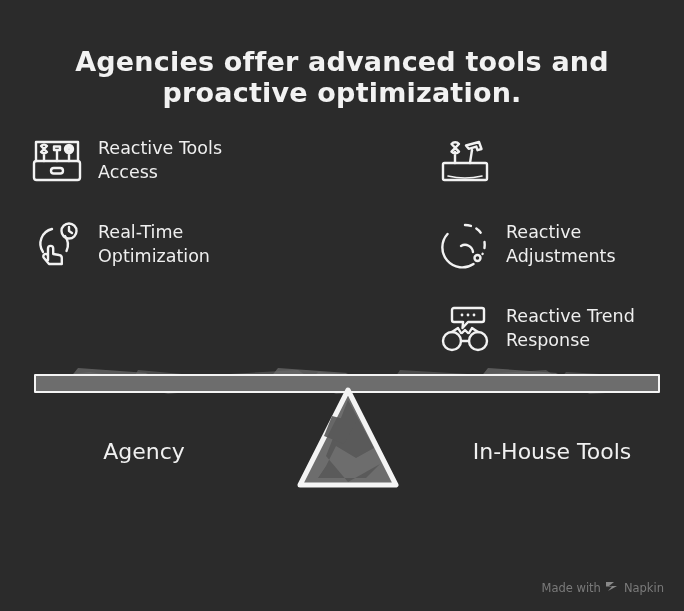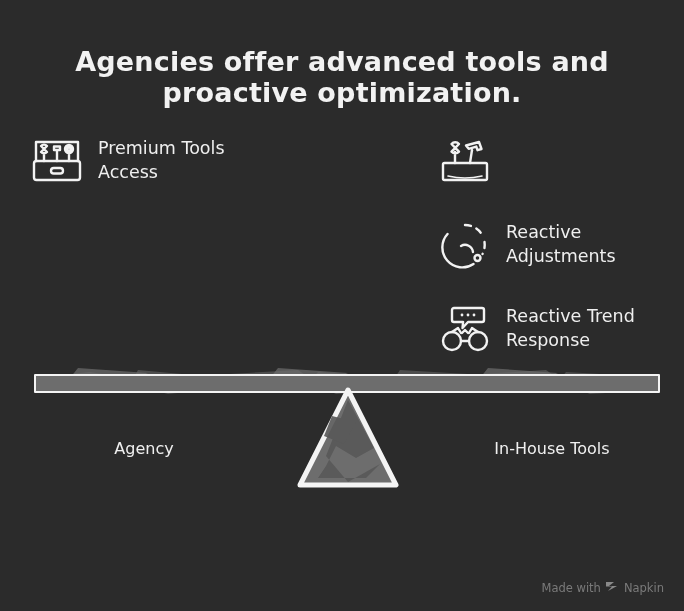--- a/index.html
+++ b/index.html
@@ -96,21 +96,21 @@
     top: 386px;
     width: 104px;
     height: 104px;
   }
 
   
   .side-label {
     position: absolute;
     top: 439px;
     color: #f0f0f0;
-    font-size: 16px;
+    font-size: 22px;
     text-align: center;
     font-family: "DejaVu Sans", sans-serif;
   }
   .side-label-left  { left: 44px;  width: 200px; }
   .side-label-right { left: 452px; width: 200px; }
 
   
   .watermark {
     position: absolute;
     right: 20px;
@@ -139,24 +139,37 @@
       <div class="feature-icon">
         <svg width="54" height="50" viewBox="0 0 54 50" fill="none" stroke="#f2f2f2" stroke-width="2.4" stroke-linecap="round" stroke-linejoin="round">
           <path d="M6 6 L6 25 M48 6 L48 25 M6 6 L48 6"></path>
           <rect x="4" y="25" width="46" height="19" rx="2.5"></rect>
           <rect x="21" y="32" width="12" height="5.5" rx="2.7"></rect>
           <path d="M14 25 L14 17 M11 10 a4 4 0 0 1 6 0 l-3 3 l3 3 a4 4 0 0 1 -6 0 l3 -3 z"></path>
           <path d="M27 25 L27 14 M24 10.5 h6 v3.5 h-6 z"></path>
           <path d="M39 25 L39 17 M39 17 a4 4 0 1 0 0 -8 a4 4 0 0 0 0 8 z M39 11.5 a1.6 1.6 0 1 0 0 3.2 a1.6 1.6 0 0 0 0 -3.2z"></path>
         </svg>
       </div>
-      <div class="feature-label">Premium Tools
+      <div class="feature-label">Reactive Tools
 Access</div>
     </div>
 
+    <div class="feature">
+      <div class="feature-icon">
+        <svg width="50" height="50" viewBox="0 0 50 50" fill="none" stroke="#f2f2f2" stroke-width="2.4" stroke-linecap="round" stroke-linejoin="round">
+          <path d="M20 9 a15 15 0 0 0 -9 23"></path>
+          <path d="M33 16 a15 15 0 0 1 1.5 15"></path>
+          <circle cx="37" cy="11" r="7.5"></circle>
+          <path d="M37 7 L37 11 L40 13"></path>
+          <path d="M16 40 L16 28.5 a2.6 2.6 0 0 1 5.2 0 L21.2 34 l6 1 a3 3 0 0 1 2.6 3 L29.8 44 L17 44 L12 38 a2.4 2.4 0 0 1 3.4 -3.4 L16 36"></path>
+        </svg>
+      </div>
+      <div class="feature-label">Real-Time
+Optimization</div>
+    </div>
 
 
   </div>
 
   <div class="col col-right">
 
     <div class="feature">
       <div class="feature-icon">
         <svg width="54" height="50" viewBox="0 0 54 50" fill="none" stroke="#f2f2f2" stroke-width="2.4" stroke-linecap="round" stroke-linejoin="round">
           <rect x="5" y="27" width="44" height="17" rx="1.5"></rect>

